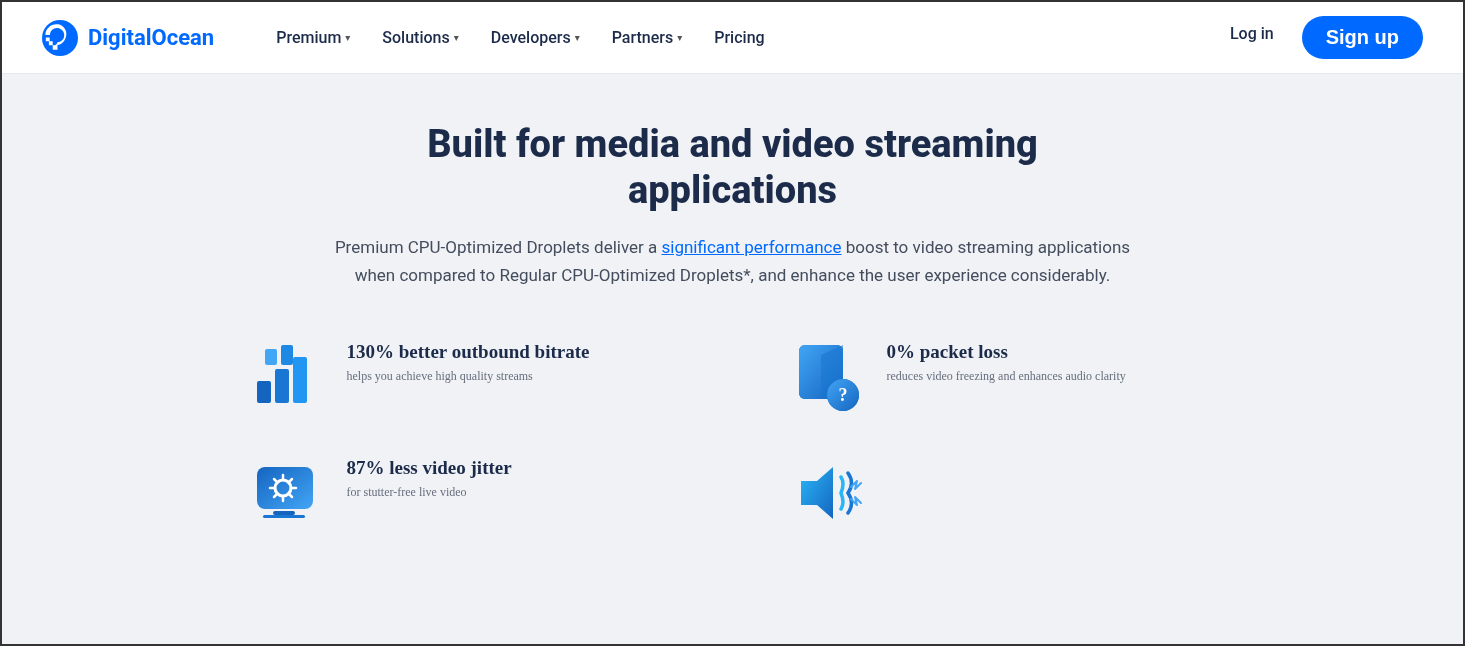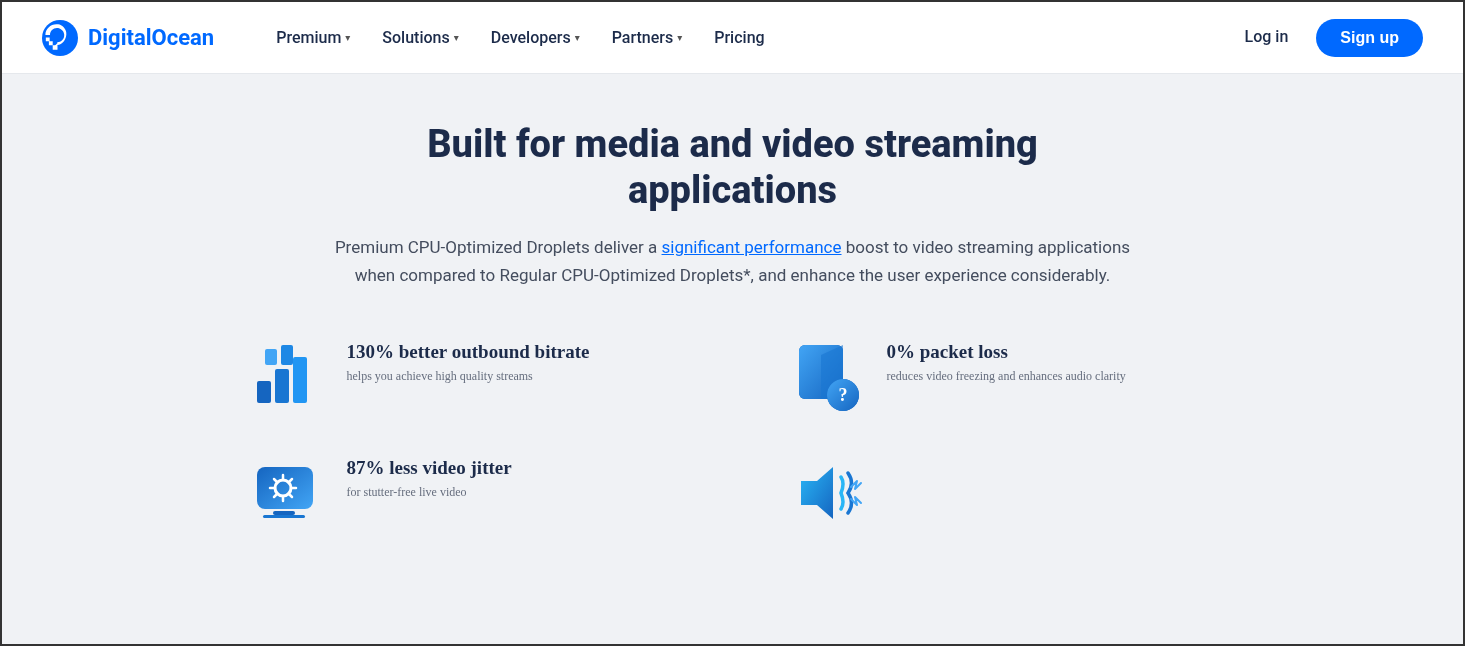--- a/index.html
+++ b/index.html
@@ -77,21 +77,21 @@
       cursor: pointer;
       padding: 8px 12px;
       font-weight: 500;
     }
     .signup-btn {
       background: #0069ff;
       color: #fff;
       border: none;
       border-radius: 24px;
       padding: 10px 24px;
-      font-size: 16px;
+      font-size: 20px;
       font-weight: 600;
       cursor: pointer;
     }
     
     .main-content {
       flex: 1;
       background: #f0f2f5;
       display: flex;
       flex-direction: column;
       align-items: center;

